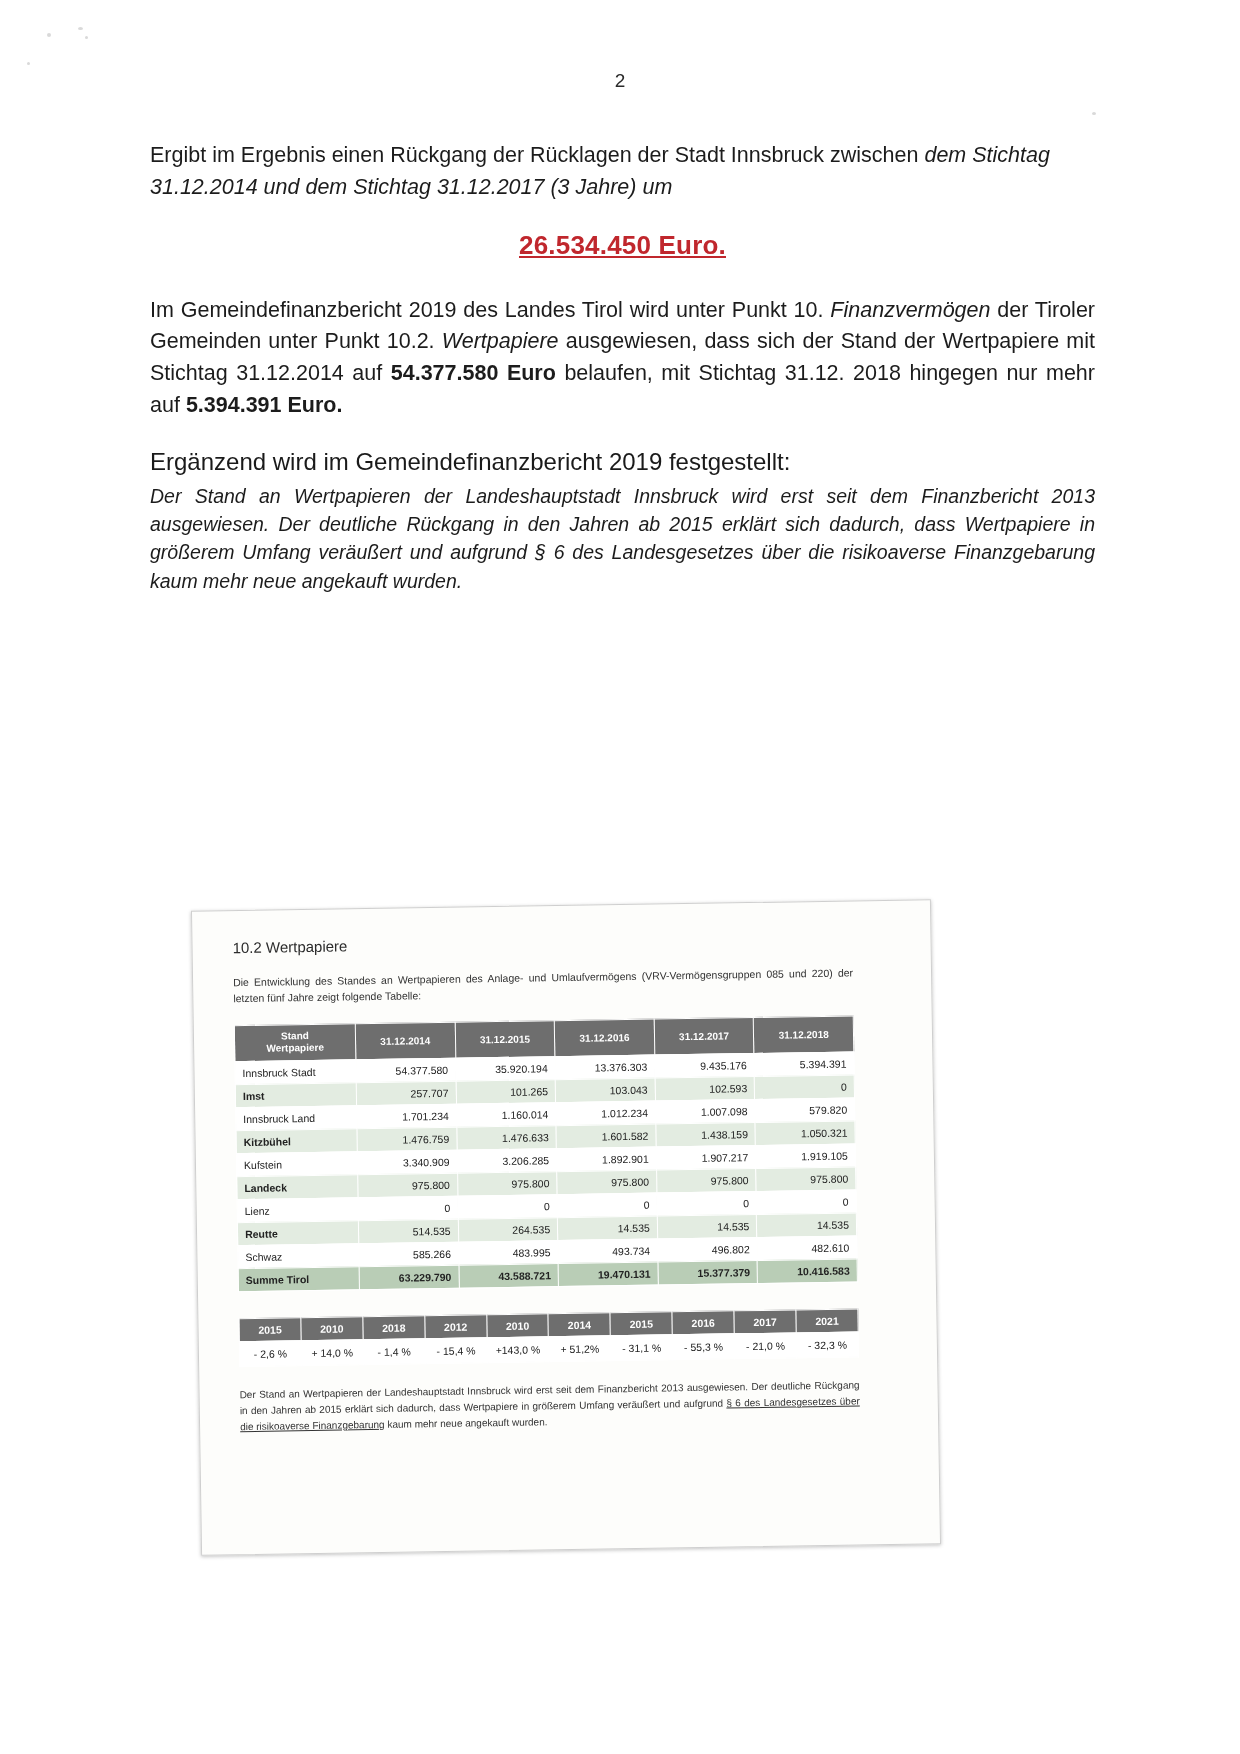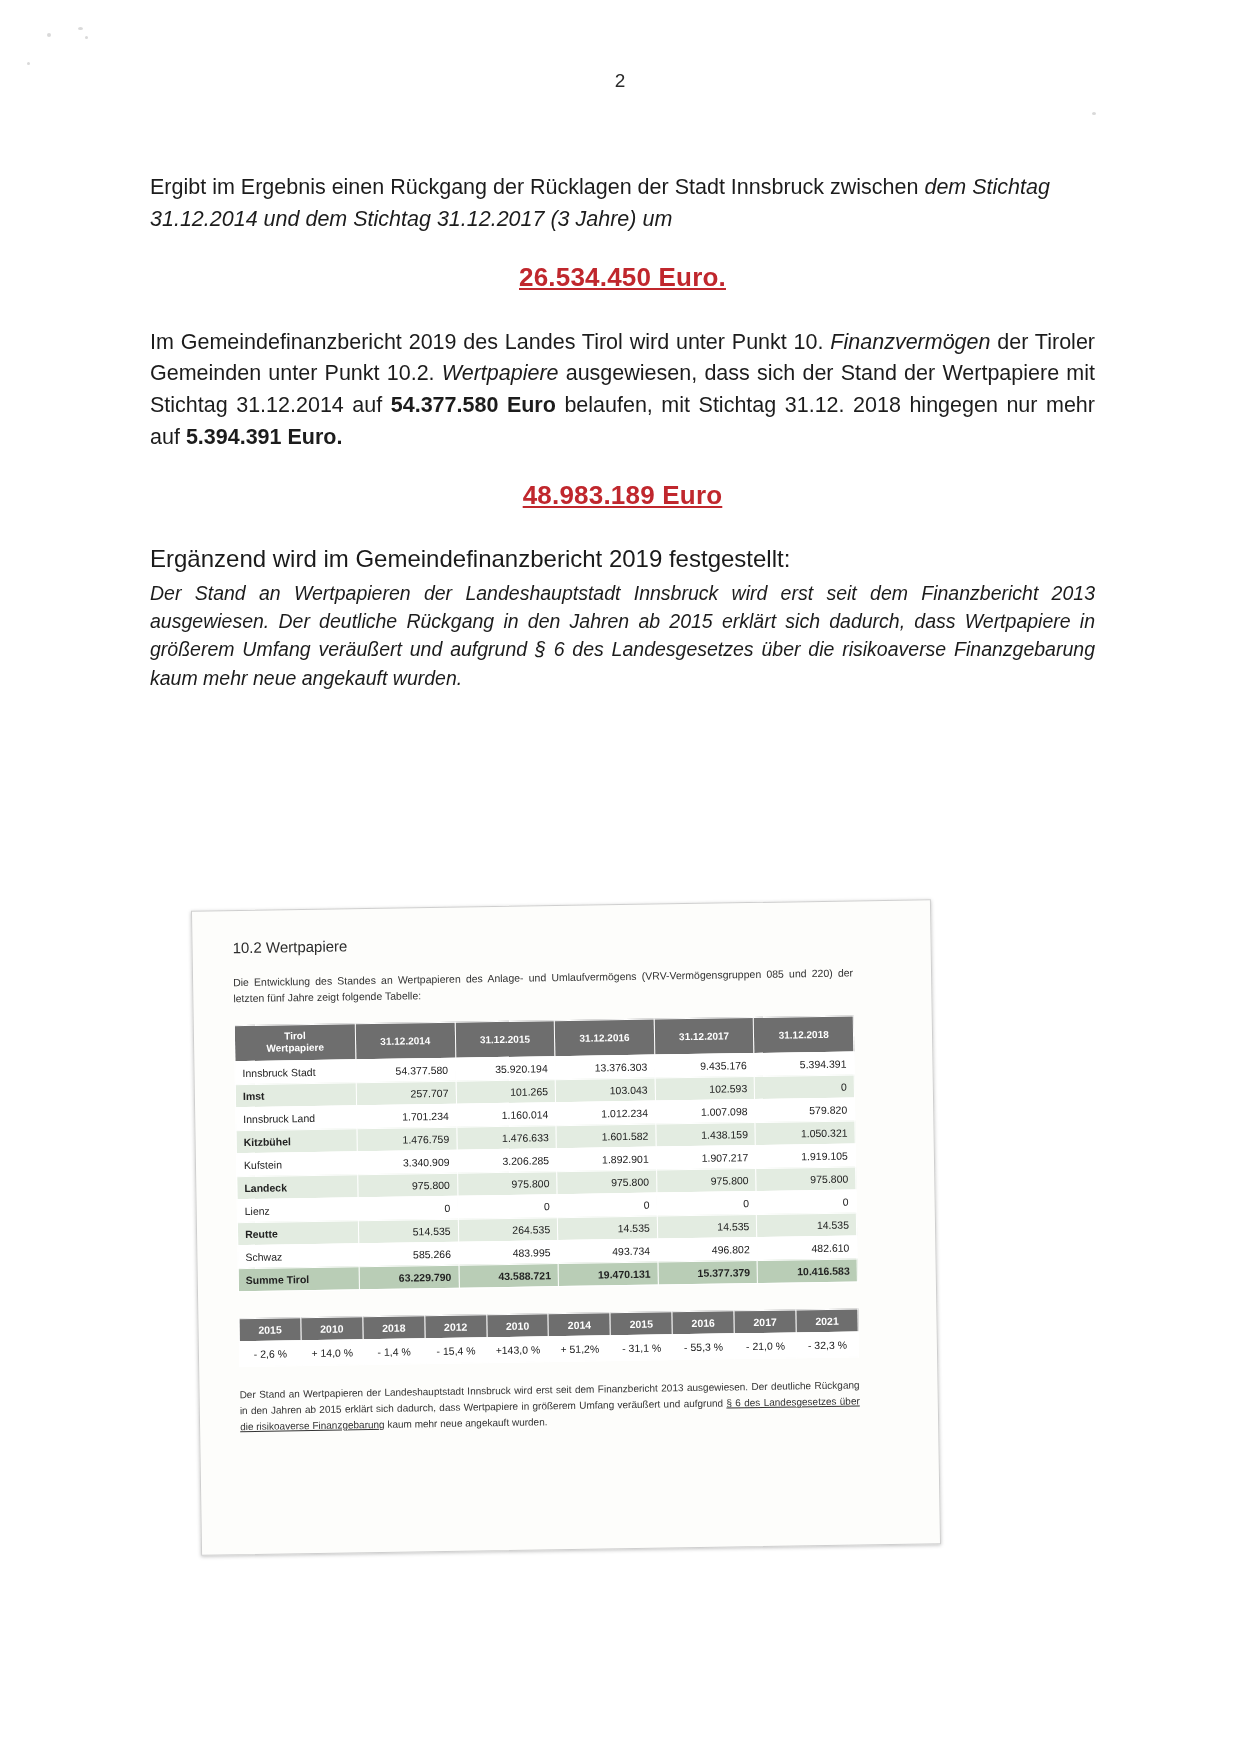--- a/index.html
+++ b/index.html
@@ -36,21 +36,20 @@
     width: 1240px;
     text-align: center;
     font-size: 19px;
     color: #2a2a2a;
   }
   .content {
     position: absolute;
     left: 150px;
     top: 140px;
     width: 945px;
-    margin-top: 32px;
   }
   p.para {
     font-size: 21.5px;
     line-height: 1.48;
     margin: 0 0 26px 0;
     color: #1c1c1c;
   }
   p.para.justify { text-align: justify; }
   .ital { font-style: italic; }
   .bold { font-weight: bold; }
@@ -201,39 +200,36 @@
 
     <div class="euro-line">
       <span class="euro-amount">26.534.450 Euro.</span>
     </div>
 
     <p class="para justify">
       <span>Im Gemeindefinanzbericht 2019 des Landes Tirol wird unter Punkt 10. </span><span class="ital">Finanzvermögen</span><span> der Tiroler Gemeinden unter Punkt 10.2. </span><span class="ital">Wertpapiere</span><span> ausgewiesen, dass sich der Stand der Wertpapiere mit Stichtag 31.12.2014 auf </span><span class="bold">54.377.580 Euro</span><span> belaufen, mit Stichtag 31.12. 2018 hingegen nur mehr auf </span><span class="bold">5.394.391 Euro.</span>
     </p>
 
 
-    <div class="euro-line">
-      <span class="euro-amount">48.983.189 Euro</span>
-    </div>
 
     <p class="heading-line">Ergänzend wird im Gemeindefinanzbericht 2019 festgestellt:</p>
     <p class="small-italic">Der Stand an Wertpapieren der Landeshauptstadt Innsbruck wird erst seit dem Finanzbericht 2013 ausgewiesen. Der deutliche Rückgang in den Jahren ab 2015 erklärt sich dadurch, dass Wertpapiere in größerem Umfang veräußert und aufgrund § 6 des Landesgesetzes über die risikoaverse Finanzgebarung kaum mehr neue angekauft wurden.</p>
 
   </div>
 
   <div class="scan">
 
     <div class="scan-title">10.2 Wertpapiere</div>
     <div class="scan-intro">Die Entwicklung des Standes an Wertpapieren des Anlage- und Umlaufvermögens (VRV-Vermögensgruppen 085 und 220) der letzten fünf Jahre zeigt folgende Tabelle:</div>
 
     <table class="wp">
       <thead>
         <tr>
           <th class="first">
-            <span>Tirol</span><br>
+            <span>Stand</span><br>
             <span>Wertpapiere</span>
           </th>
           <th>31.12.2014</th>
           <th>31.12.2015</th>
           <th>31.12.2016</th>
           <th>31.12.2017</th>
           <th>31.12.2018</th>
         </tr>
       </thead>
       <tbody>

